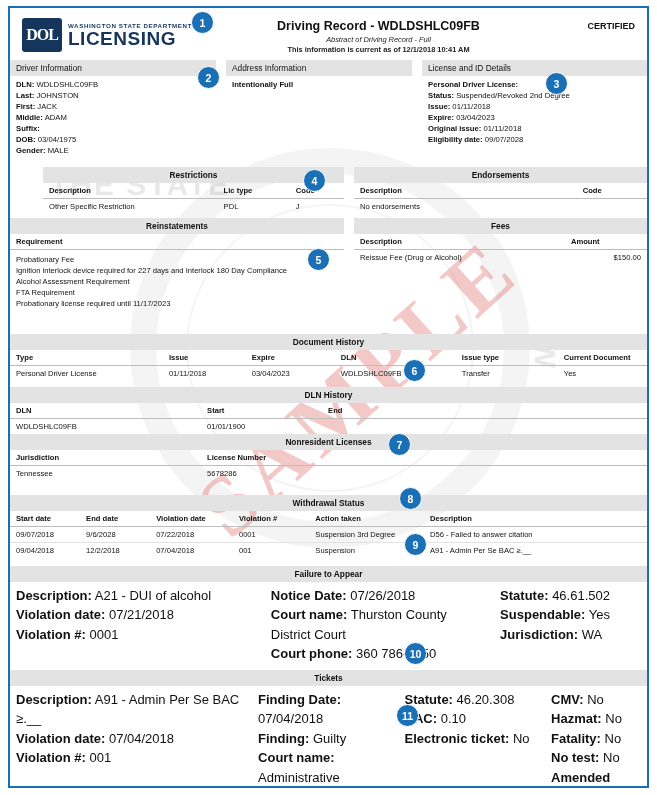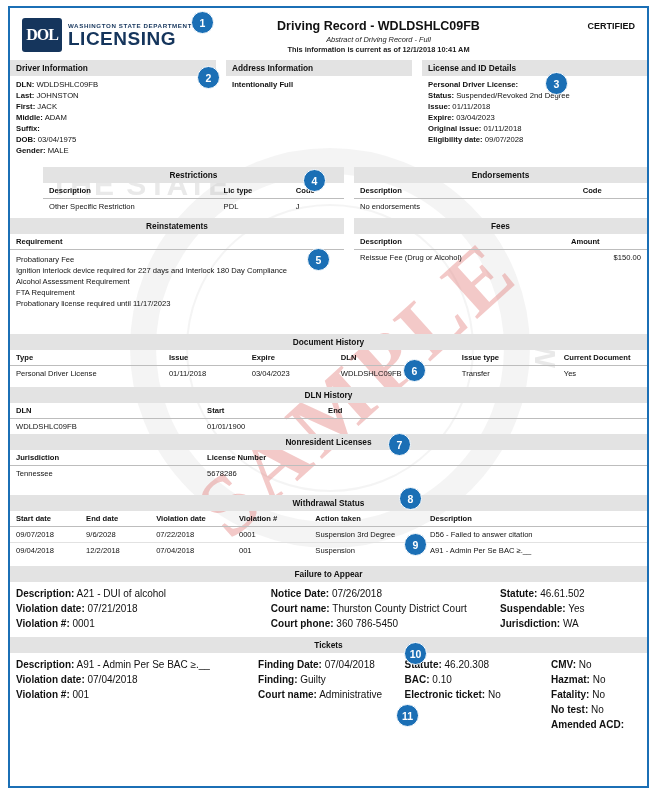--- a/index.html
+++ b/index.html
@@ -116,21 +116,21 @@
   .band {
     background: #e3e3e3;
     text-align: center;
     font-weight: bold;
     font-size: 8.3px;
     padding: 3px 0;
     color: #111;
   }
   .band-left {
     background: #e3e3e3;
-    font-weight: bold;
+    font-weight: normal;
     font-size: 8.3px;
     padding: 3px 0 3px 6px;
     color: #111;
     text-align: left;
   }
   .pad { padding: 4px 6px 6px 6px; }
   .kv { line-height: 1.42; font-size: 7.7px; }
   .kv b { font-weight: bold; }
 
   table.t { width: 100%; border-collapse: collapse; font-size: 7.6px; }
@@ -157,21 +157,21 @@
     width: 21px; height: 21px;
     border-radius: 50%;
     background: #1b6fb5;
     color: #fff;
     font-weight: bold;
     font-size: 10.5px;
     display: flex; align-items: center; justify-content: center;
     z-index: 10;
     border: 1.5px solid #fff;
   }
-  .fta-grid, .tickets-grid { display: flex; font-size: 10px; }
+  .fta-grid, .tickets-grid { display: flex; font-size: 13px; }
   .fta-grid > div, .tickets-grid > div { box-sizing: border-box; padding: 4px 6px 6px 6px; line-height: 1.5; }
 </style>
 </head>
 <body>
 
 <div class="page">
 
   <div class="watermark">
     <div class="wm-seal"></div>
     <div class="wm-text" style="left:40px; top:160px; font-size:30px;">THE STATE</div>

